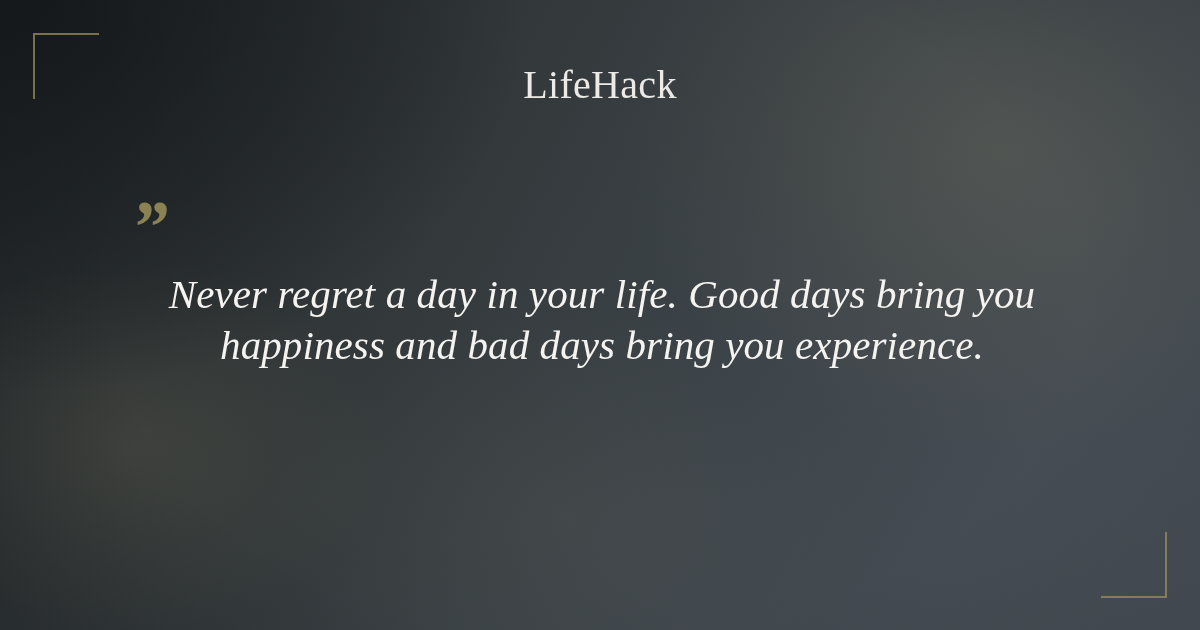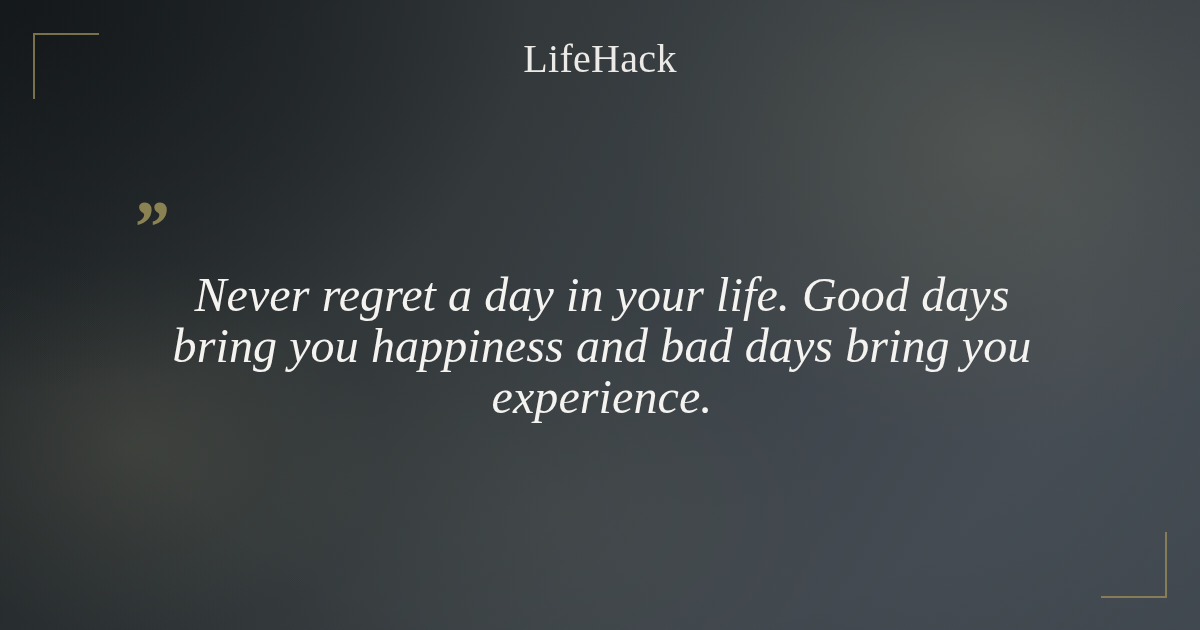--- a/index.html
+++ b/index.html
@@ -115,20 +115,21 @@
     z-index: 7;
   }
   .brand-text {
     display: inline-block;
     font-family: "Liberation Serif", "DejaVu Serif", serif;
     font-size: 40px;
     font-weight: 400;
     letter-spacing: 0.3px;
     color: #eceae6;
     line-height: 1;
+    margin-top: 26px;
   }
 
   
   .quote-block {
     position: absolute;
     left: 0;
     top: 196px;
     width: 1200px;
     z-index: 7;
   }
@@ -147,21 +148,21 @@
   }
   .quote-text {
     position: absolute;
     left: 150px;
     top: 73px;
     width: 904px;
     text-align: center;
     font-family: "Liberation Serif", "DejaVu Serif", serif;
     font-style: italic;
     font-weight: 400;
-    font-size: 48px;
+    font-size: 41px;
     line-height: 51px;
     color: #f4f3f0;
     letter-spacing: 0.1px;
   }
 </style>
 </head>
 <body>
 
 <div class="card">
 

